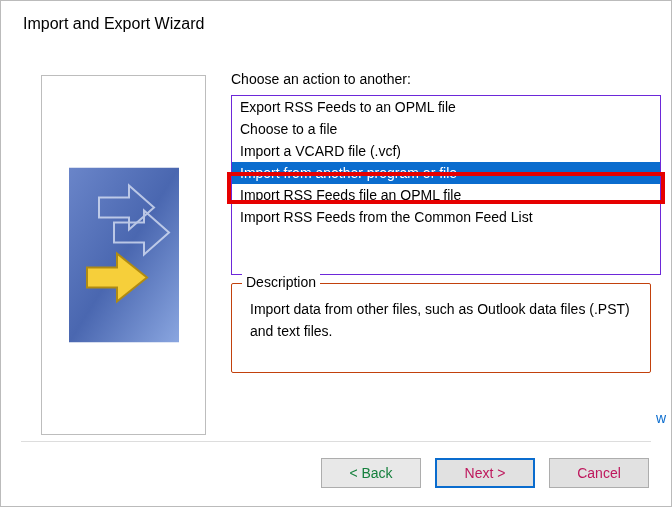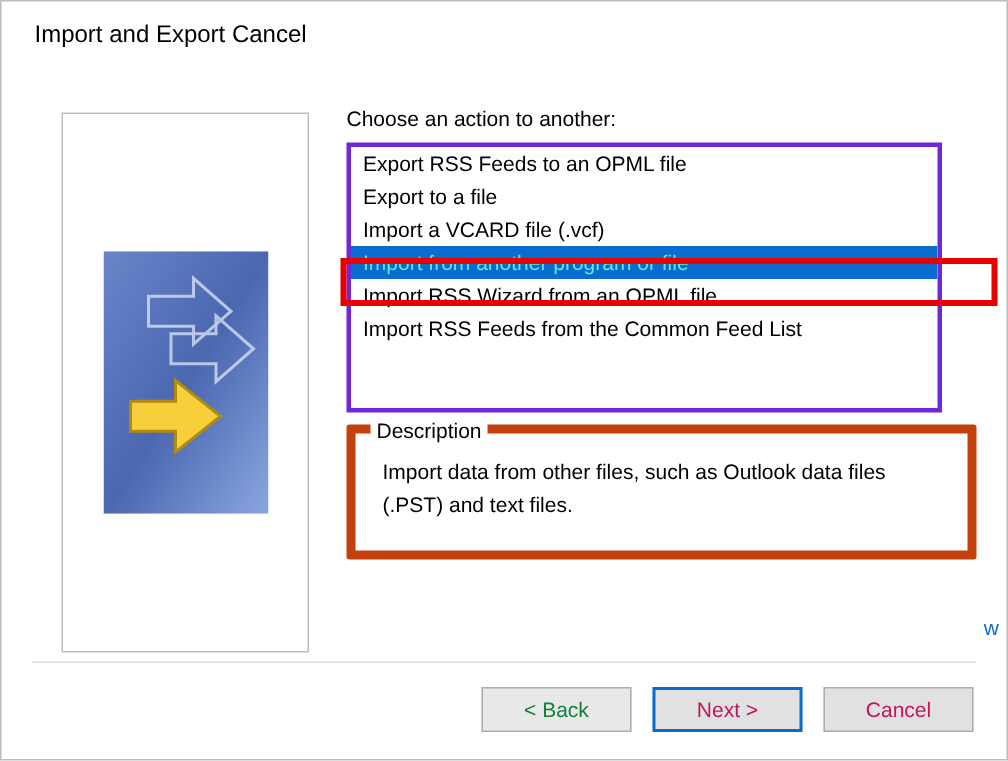--- a/index.html
+++ b/index.html
@@ -50,50 +50,50 @@
   .action-label {
     position: absolute;
     left: 200px;
     top: 6px;
     font-size: 14px;
   }
   .listbox {
     position: absolute;
     left: 200px;
     top: 30px;
-    width: 397px;
+    width: 430px;
     height: 180px;
-    border: 3px solid #6d28d9;
+    border: 1px solid #6d28d9;
     background: #fff;
     overflow: hidden;
   }
   .listbox .item {
     padding: 1px 8px 1px 8px;
     font-size: 14px;
     line-height: 20px;
     white-space: nowrap;
     cursor: default;
   }
   .listbox .item.selected {
     background: #0a6cce;
-    color: #5eead4;
+    color: #ffffff;
   }
   .highlight-box {
     position: absolute;
     border: 4px solid #e60000;
     pointer-events: none;
     z-index: 5;
   }
   .desc-group {
     position: absolute;
     left: 200px;
     top: 218px;
     width: 420px;
     height: 90px;
-    border: 6px solid #c2410c;
+    border: 1px solid #c2410c;
     border-radius: 2px;
   }
   .desc-legend {
     position: absolute;
     left: 10px;
     top: -10px;
     background: #fff;
     padding: 0 4px;
     font-size: 14px;
   }
@@ -145,21 +145,21 @@
     position: absolute;
     right: 5px;
     bottom: 80px;
     color: #0a6cce;
     font-size: 14px;
   }
 </style>
 </head>
 <body>
 
-<div class="title">Import and Export Cancel</div>
+<div class="title">Import and Export Wizard</div>
 
 <div class="content">
 
   <div class="illus-frame">
     <svg class="illus" viewBox="0 0 110 175">
       <defs>
         <linearGradient id="bg" x1="0" y1="0" x2="1" y2="1">
           <stop offset="0%" stop-color="#6a85c9"></stop>
           <stop offset="50%" stop-color="#4a67b0"></stop>
           <stop offset="100%" stop-color="#8aa6e0"></stop>
@@ -175,24 +175,24 @@
       <g>
         <path d="M18 100 L48 100 L48 86 L78 110 L48 134 L48 120 L18 120 Z" fill="#f6cf3a" stroke="#b08b12" stroke-width="2"></path>
       </g>
     </svg>
   </div>
 
   <div class="action-label">Choose an action to another:</div>
 
   <div class="listbox">
     <div class="item">Export RSS Feeds to an OPML file</div>
-    <div class="item">Export to a file</div>
+    <div class="item">Choose to a file</div>
     <div class="item">Import a VCARD file (.vcf)</div>
     <div class="item selected">Import from another program or file</div>
-    <div class="item">Import RSS Wizard from an OPML file</div>
+    <div class="item">Import RSS Feeds file an OPML file</div>
     <div class="item">Import RSS Feeds from the Common Feed List</div>
   </div>
 
   <div class="highlight-box" style="left:196px; top:107px; width:438px; height:32px;"></div>
 
   <div class="desc-group">
     <div class="desc-legend">Description</div>
     <div class="desc-text">Import data from other files, such as Outlook data files (.PST) and text files.</div>
   </div>
 

